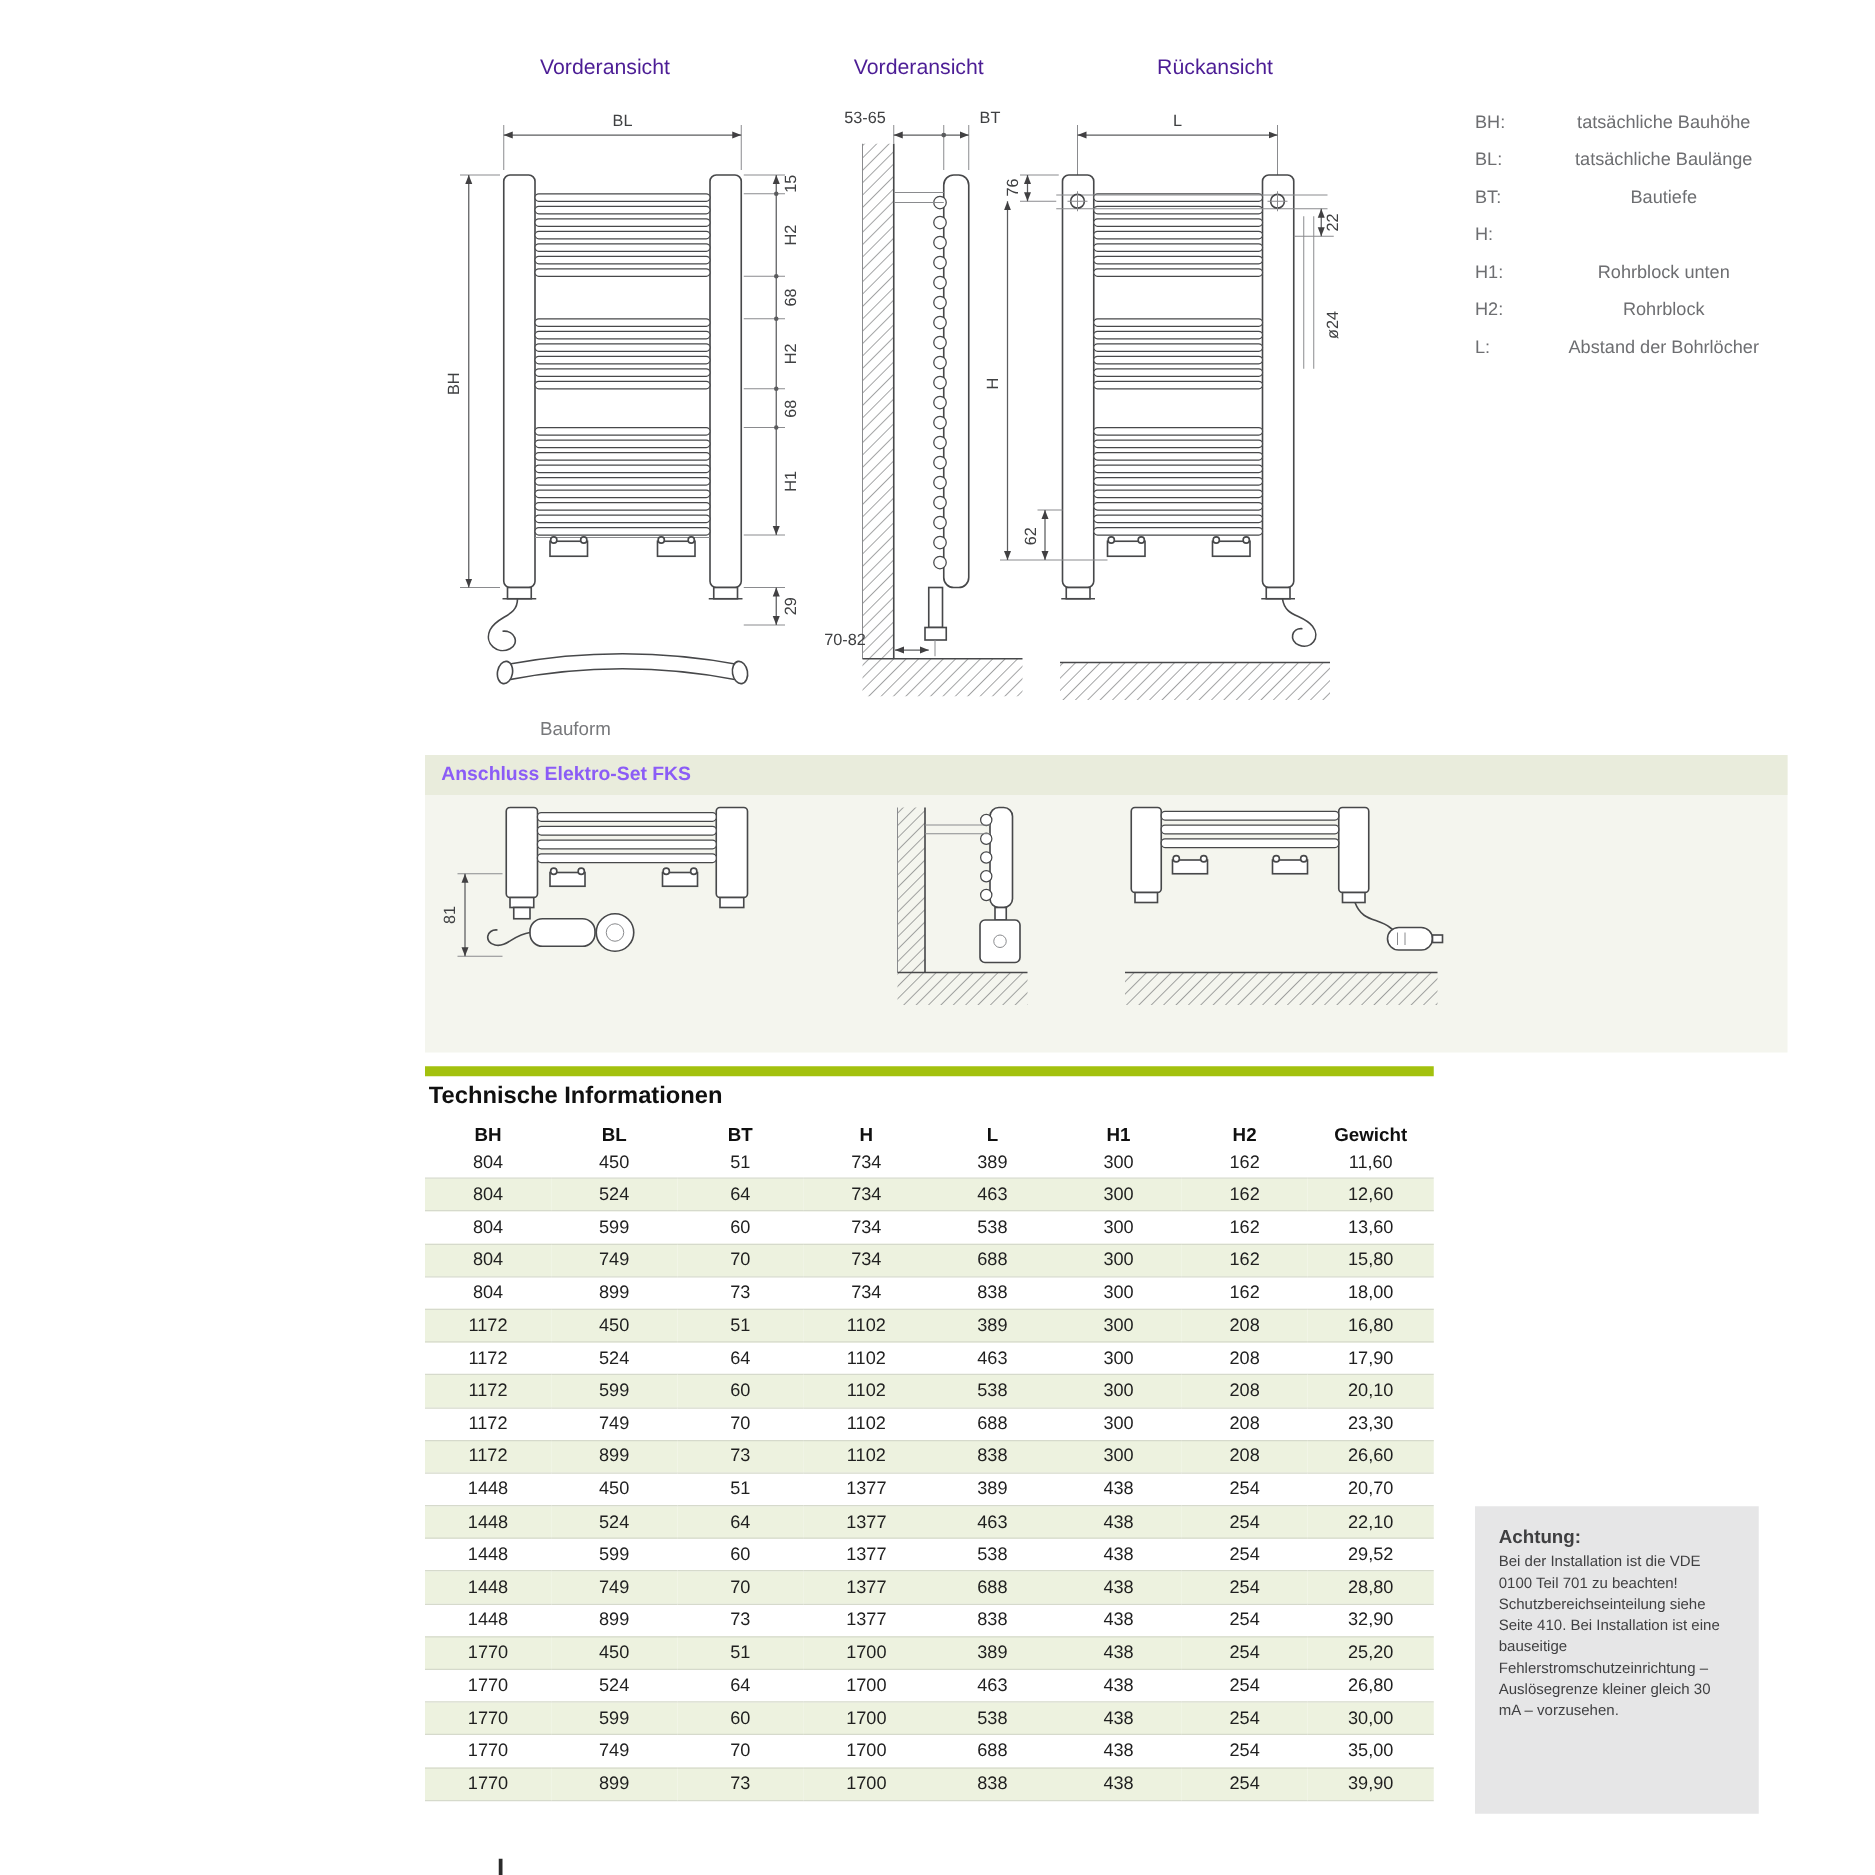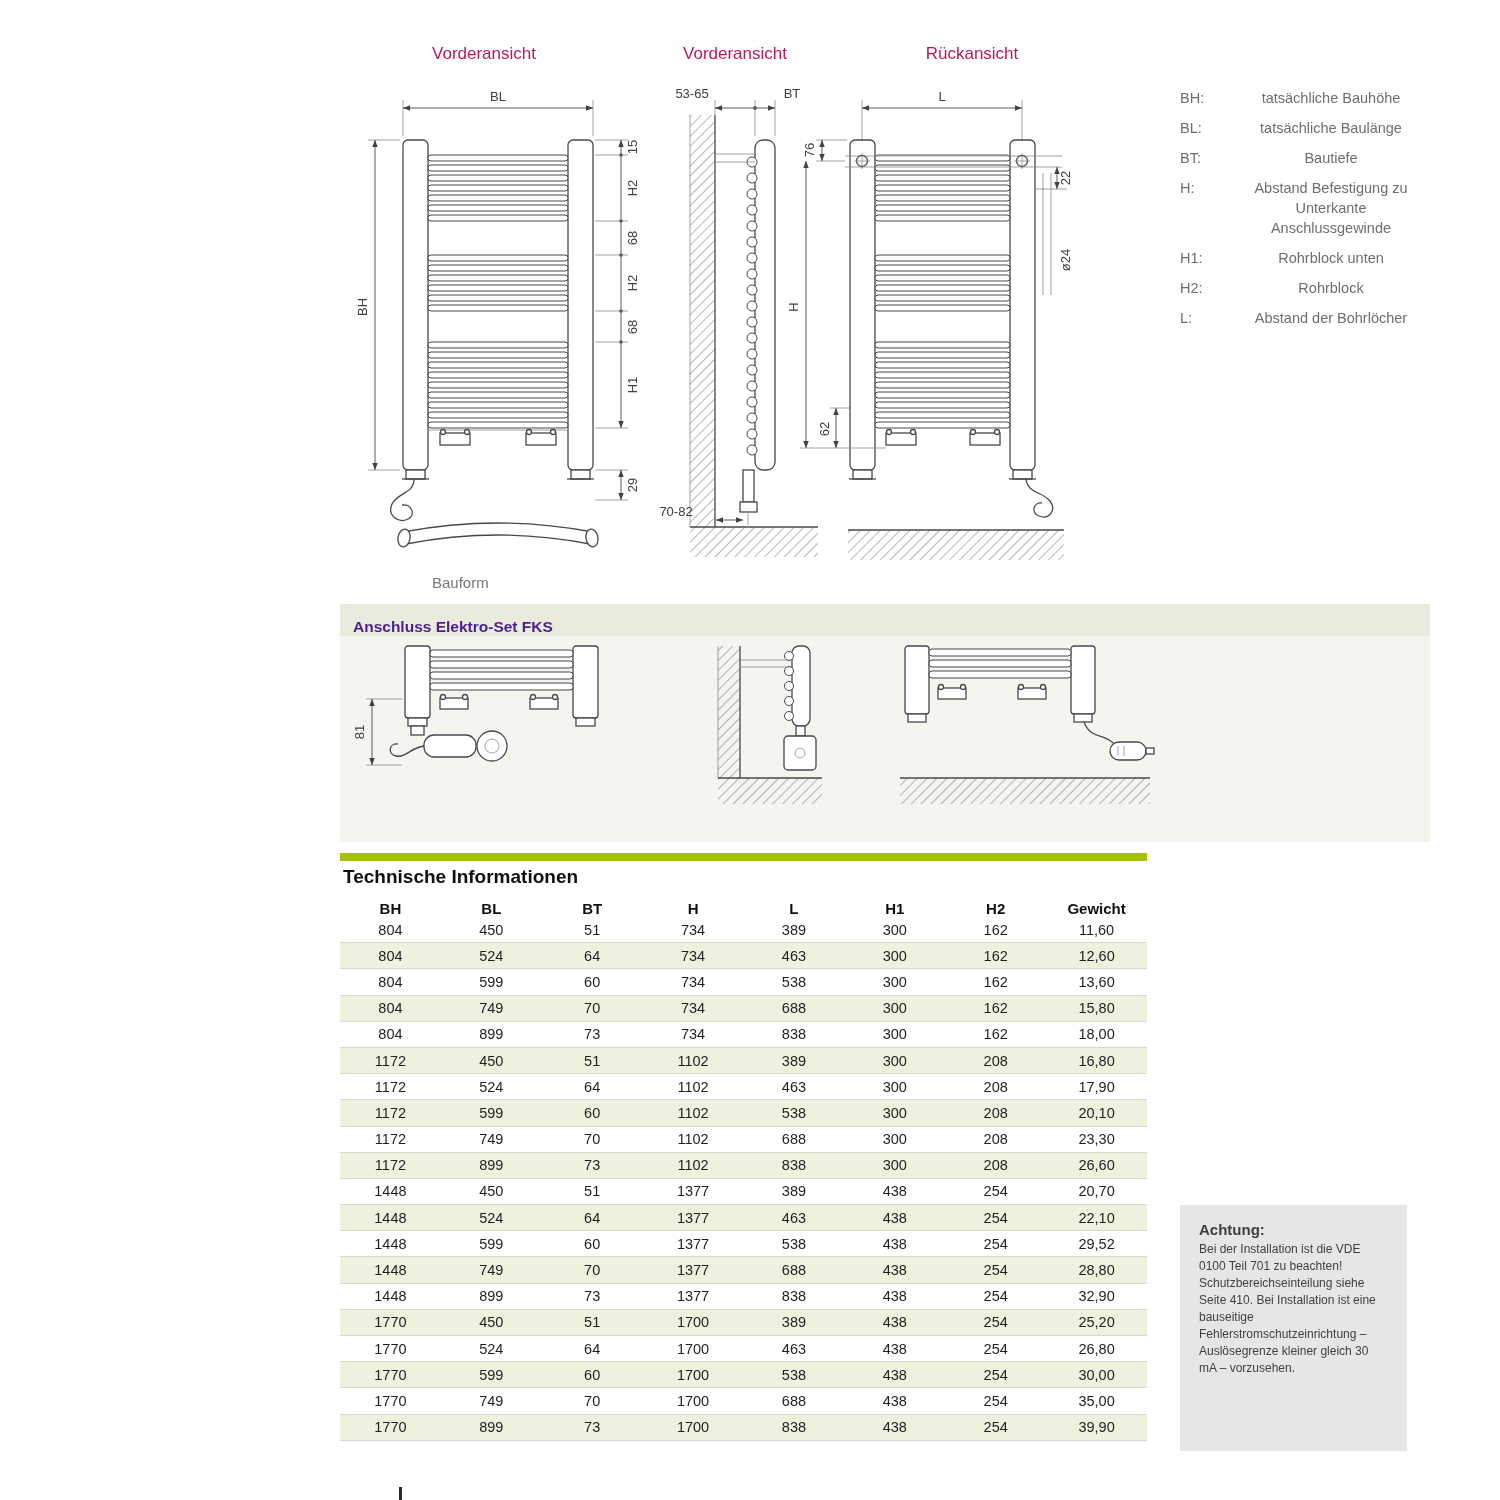--- a/index.html
+++ b/index.html
@@ -1,32 +1,32 @@
 <!DOCTYPE html>
 <html style="--accent: #a3c10e; --row-alt: #edf2df;"><head>
 <meta charset="utf-8">
 <style>
   html,body { margin:0; padding:0; background:#ffffff; }
   .page {
     position:relative; width:1500px; height:1500px; overflow:hidden;
     background:#ffffff; font-family:"Liberation Sans", sans-serif; color:#232323;
   }
-  .view-title { position:absolute; top:44px; transform:translateX(-50%); font-size:17px; color:#be185d; white-space:nowrap; }
+  .view-title { position:absolute; top:44px; transform:translateX(-50%); font-size:17px; color:#4c1d95; white-space:nowrap; }
 
   .legend { position:absolute; left:1180px; top:88px; width:248px; font-size:14.5px; color:#6d6e71; }
   .legend-row { display:flex; margin-bottom:10px; line-height:1.38; }
   .legend-term { width:60px; flex:none; }
   .legend-desc { width:182px;text-align:center; }
 
   .main-drawing { position:absolute; left:340px; top:70px; }
 
   .fks-bg { position:absolute; left:340px; top:604px; width:1090px; height:238px; background:#f4f5ee; }
   .fks-header { position:absolute; left:340px; top:604px; width:1090px; height:32px; background:#e9ecdc;
-    display:flex; align-items:flex-end; padding-left:13px; box-sizing:border-box;
-    font-weight:bold; font-size:15.5px; color:#4c1d95; }
+    display:flex; align-items:center; padding-left:13px; box-sizing:border-box;
+    font-weight:bold; font-size:15.5px; color:#8b5cf6; }
   .fks-drawing { position:absolute; left:340px; top:642px; }
   .fks-note { position:absolute; left:342px; top:811px; width:990px; font-size:15px; color:#77787b; }
 
   .green-bar { position:absolute; left:340px; top:853px; width:807px; height:8px; background:var(--accent,#a3c10e); }
   .table-title { position:absolute; left:343px; top:866px; font-size:19px; font-weight:bold; color:#101010; }
 
   .tech-table { position:absolute; left:340px; top:898px; width:807px; border-collapse:collapse; table-layout:fixed; }
   .tech-table th { font-size:15px; font-weight:bold; text-align:center; padding:2px 0 0 0; color:#101010; }
   .tech-table thead tr.units th { padding-bottom:7px; border-bottom:1.5px solid #6d6e71; }
   .tech-table td { font-size:14.5px; text-align:center; padding:4.6px 0; border-bottom:1px solid #d6dacc; color:#1f1f1f; }
@@ -312,21 +312,20 @@
         <span class="legend-desc">tatsächliche Baulänge</span>
       </div>
 
       <div class="legend-row">
         <span class="legend-term">BT:</span>
         <span class="legend-desc">Bautiefe</span>
       </div>
 
       <div class="legend-row">
         <span class="legend-term">H:</span>
-        <span class="legend-desc">Abstand Befestigung zu Unterkante Anschlussgewinde</span>
       </div>
 
       <div class="legend-row">
         <span class="legend-term">H1:</span>
         <span class="legend-desc">Rohrblock unten</span>
       </div>
 
       <div class="legend-row">
         <span class="legend-term">H2:</span>
         <span class="legend-desc">Rohrblock</span>

